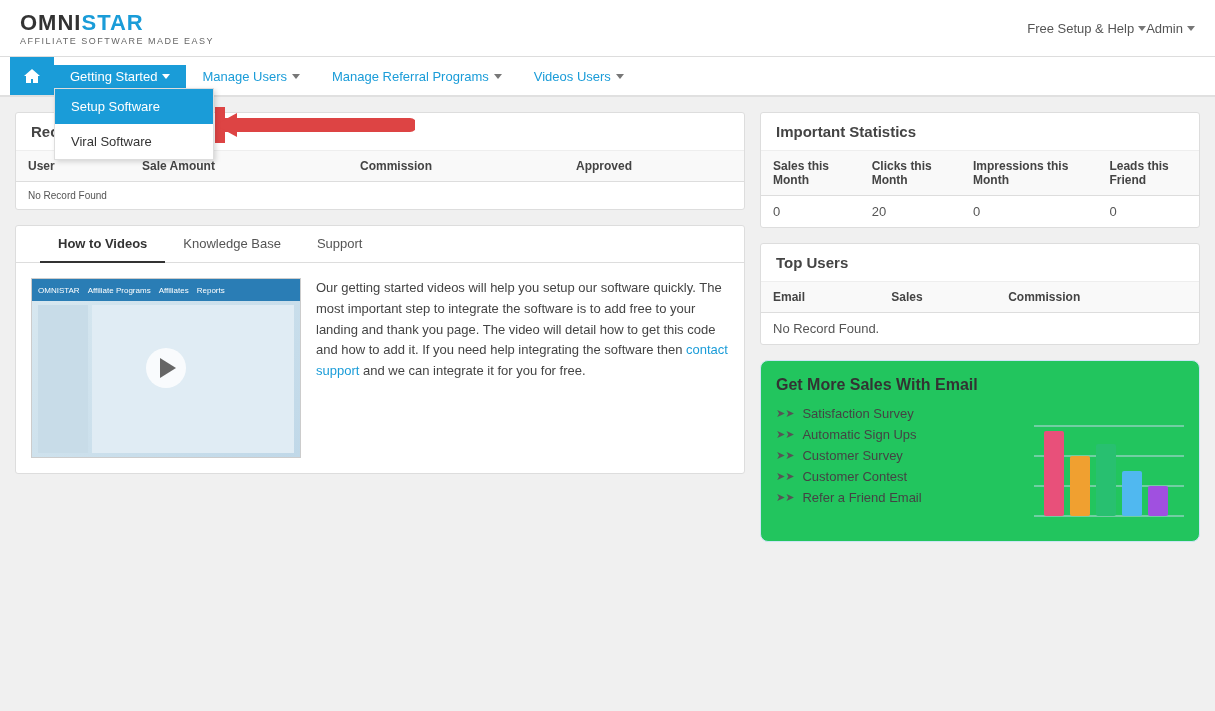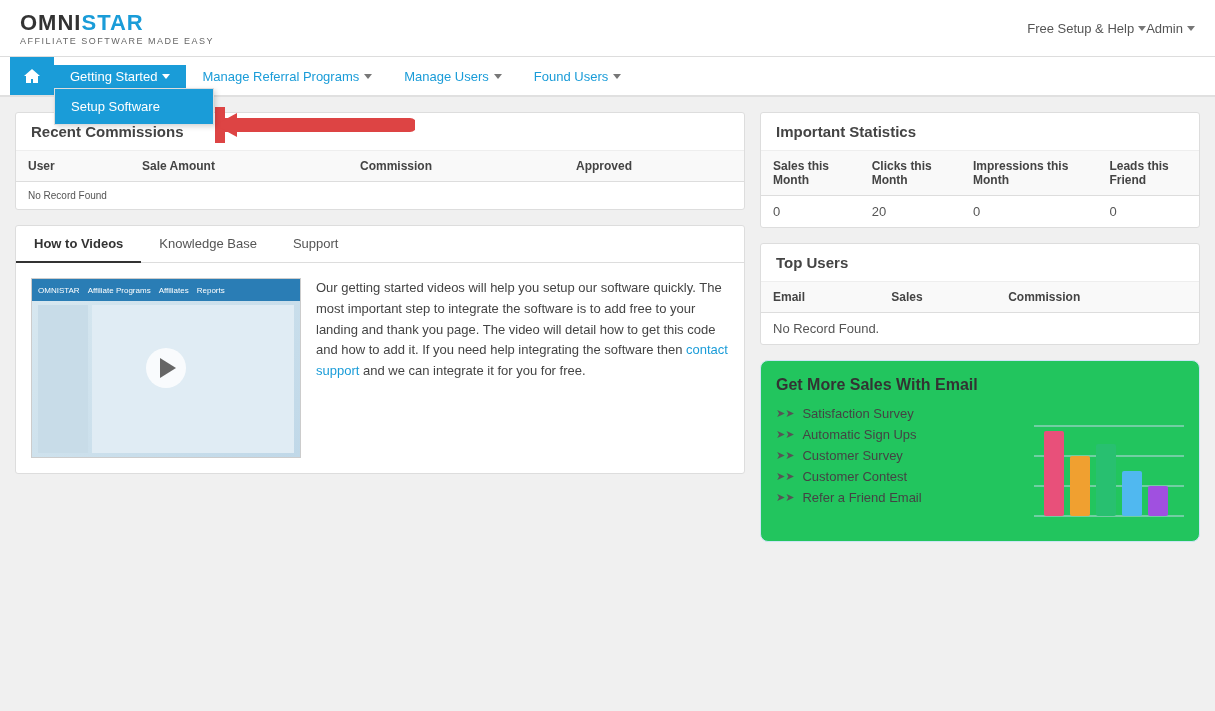--- a/index.html
+++ b/index.html
@@ -38,21 +38,21 @@
     .panel-heading { padding: 10px 15px; font-size: 15px; font-weight: bold; color: #444; border-bottom: 1px solid #eee; }
     .table { width: 100%; border-collapse: collapse; }
     .table th { background: #f9f9f9; padding: 8px 12px; text-align: left; font-weight: bold; color: #444; border-bottom: 1px solid #ddd; font-size: 12px; }
     .table td { padding: 8px 12px; border-bottom: 1px solid #eee; color: #555; font-size: 10px; }
     .table tr:last-child td { border-bottom: none; }
 
     
     .tabs-panel { background: #fff; border: 1px solid #ddd; border-radius: 3px; }
     .tabs-header { display: flex; border-bottom: 1px solid #ddd; }
     .tab-btn { padding: 10px 18px; cursor: pointer; font-size: 13px; color: #555; border-bottom: 2px solid transparent; margin-bottom: -1px; }
-    .tab-btn.active { color: #333; border-bottom: 2px solid #333; font-weight: bold; }
+    .tab-btn.active { color: #333; border-bottom: 2px solid #333; font-weight: bold; margin-left: 24px; }
     .tab-content { padding: 15px; display: flex; gap: 15px; }
     .video-thumb { width: 270px; flex-shrink: 0; background: #e8eef2; border: 1px solid #ccc; display: flex; align-items: center; justify-content: center; height: 180px; position: relative; cursor: pointer; }
     .video-text h3 { font-size: 18px; color: #333; margin-bottom: 10px; font-weight: normal; }
     .video-text p { font-size: 13px; line-height: 1.6; color: #444; }
     .video-text a { color: #1a9cd8; text-decoration: none; }
 
     
     .stats-panel { background: #fff; border: 1px solid #ddd; border-radius: 3px; }
     .stats-heading { padding: 10px 15px; font-size: 15px; font-weight: bold; color: #444; border-bottom: 1px solid #eee; }
     .stats-table { width: 100%; border-collapse: collapse; }
@@ -106,33 +106,34 @@
     </svg>
   </div>
 
   <div class="dropdown-container">
     <div class="nav-item active">
       <span>Getting Started</span>
       <span class="caret" style="border-top-color:#fff"></span>
     </div>
     <div class="dropdown-menu">
       <div class="dropdown-item highlighted">Setup Software</div>
-    </div>
-  </div>
-
+      <div class="dropdown-item">Viral Software</div>
+    </div>
+  </div>
+
+  <div class="nav-item">
+    <span>Manage Users</span>
+    <span class="caret"></span>
+  </div>
   <div class="nav-item">
     <span>Manage Referral Programs</span>
     <span class="caret"></span>
   </div>
   <div class="nav-item">
-    <span>Manage Users</span>
-    <span class="caret"></span>
-  </div>
-  <div class="nav-item">
-    <span>Found Users</span>
+    <span>Videos Users</span>
     <span class="caret"></span>
   </div>
 </div>
 
 <div style="position:relative; height:0; overflow:visible;">
   <div style="position:absolute; top:10px; left:215px; z-index:998; display:flex; align-items:center;">
     <svg width="200" height="36" viewBox="0 0 200 36">
       <defs>
         <marker id="arrowhead" markerWidth="10" markerHeight="7" refX="0" refY="3.5" orient="auto">
           <polygon points="0 0, 10 3.5, 0 7" fill="#d44"></polygon>

